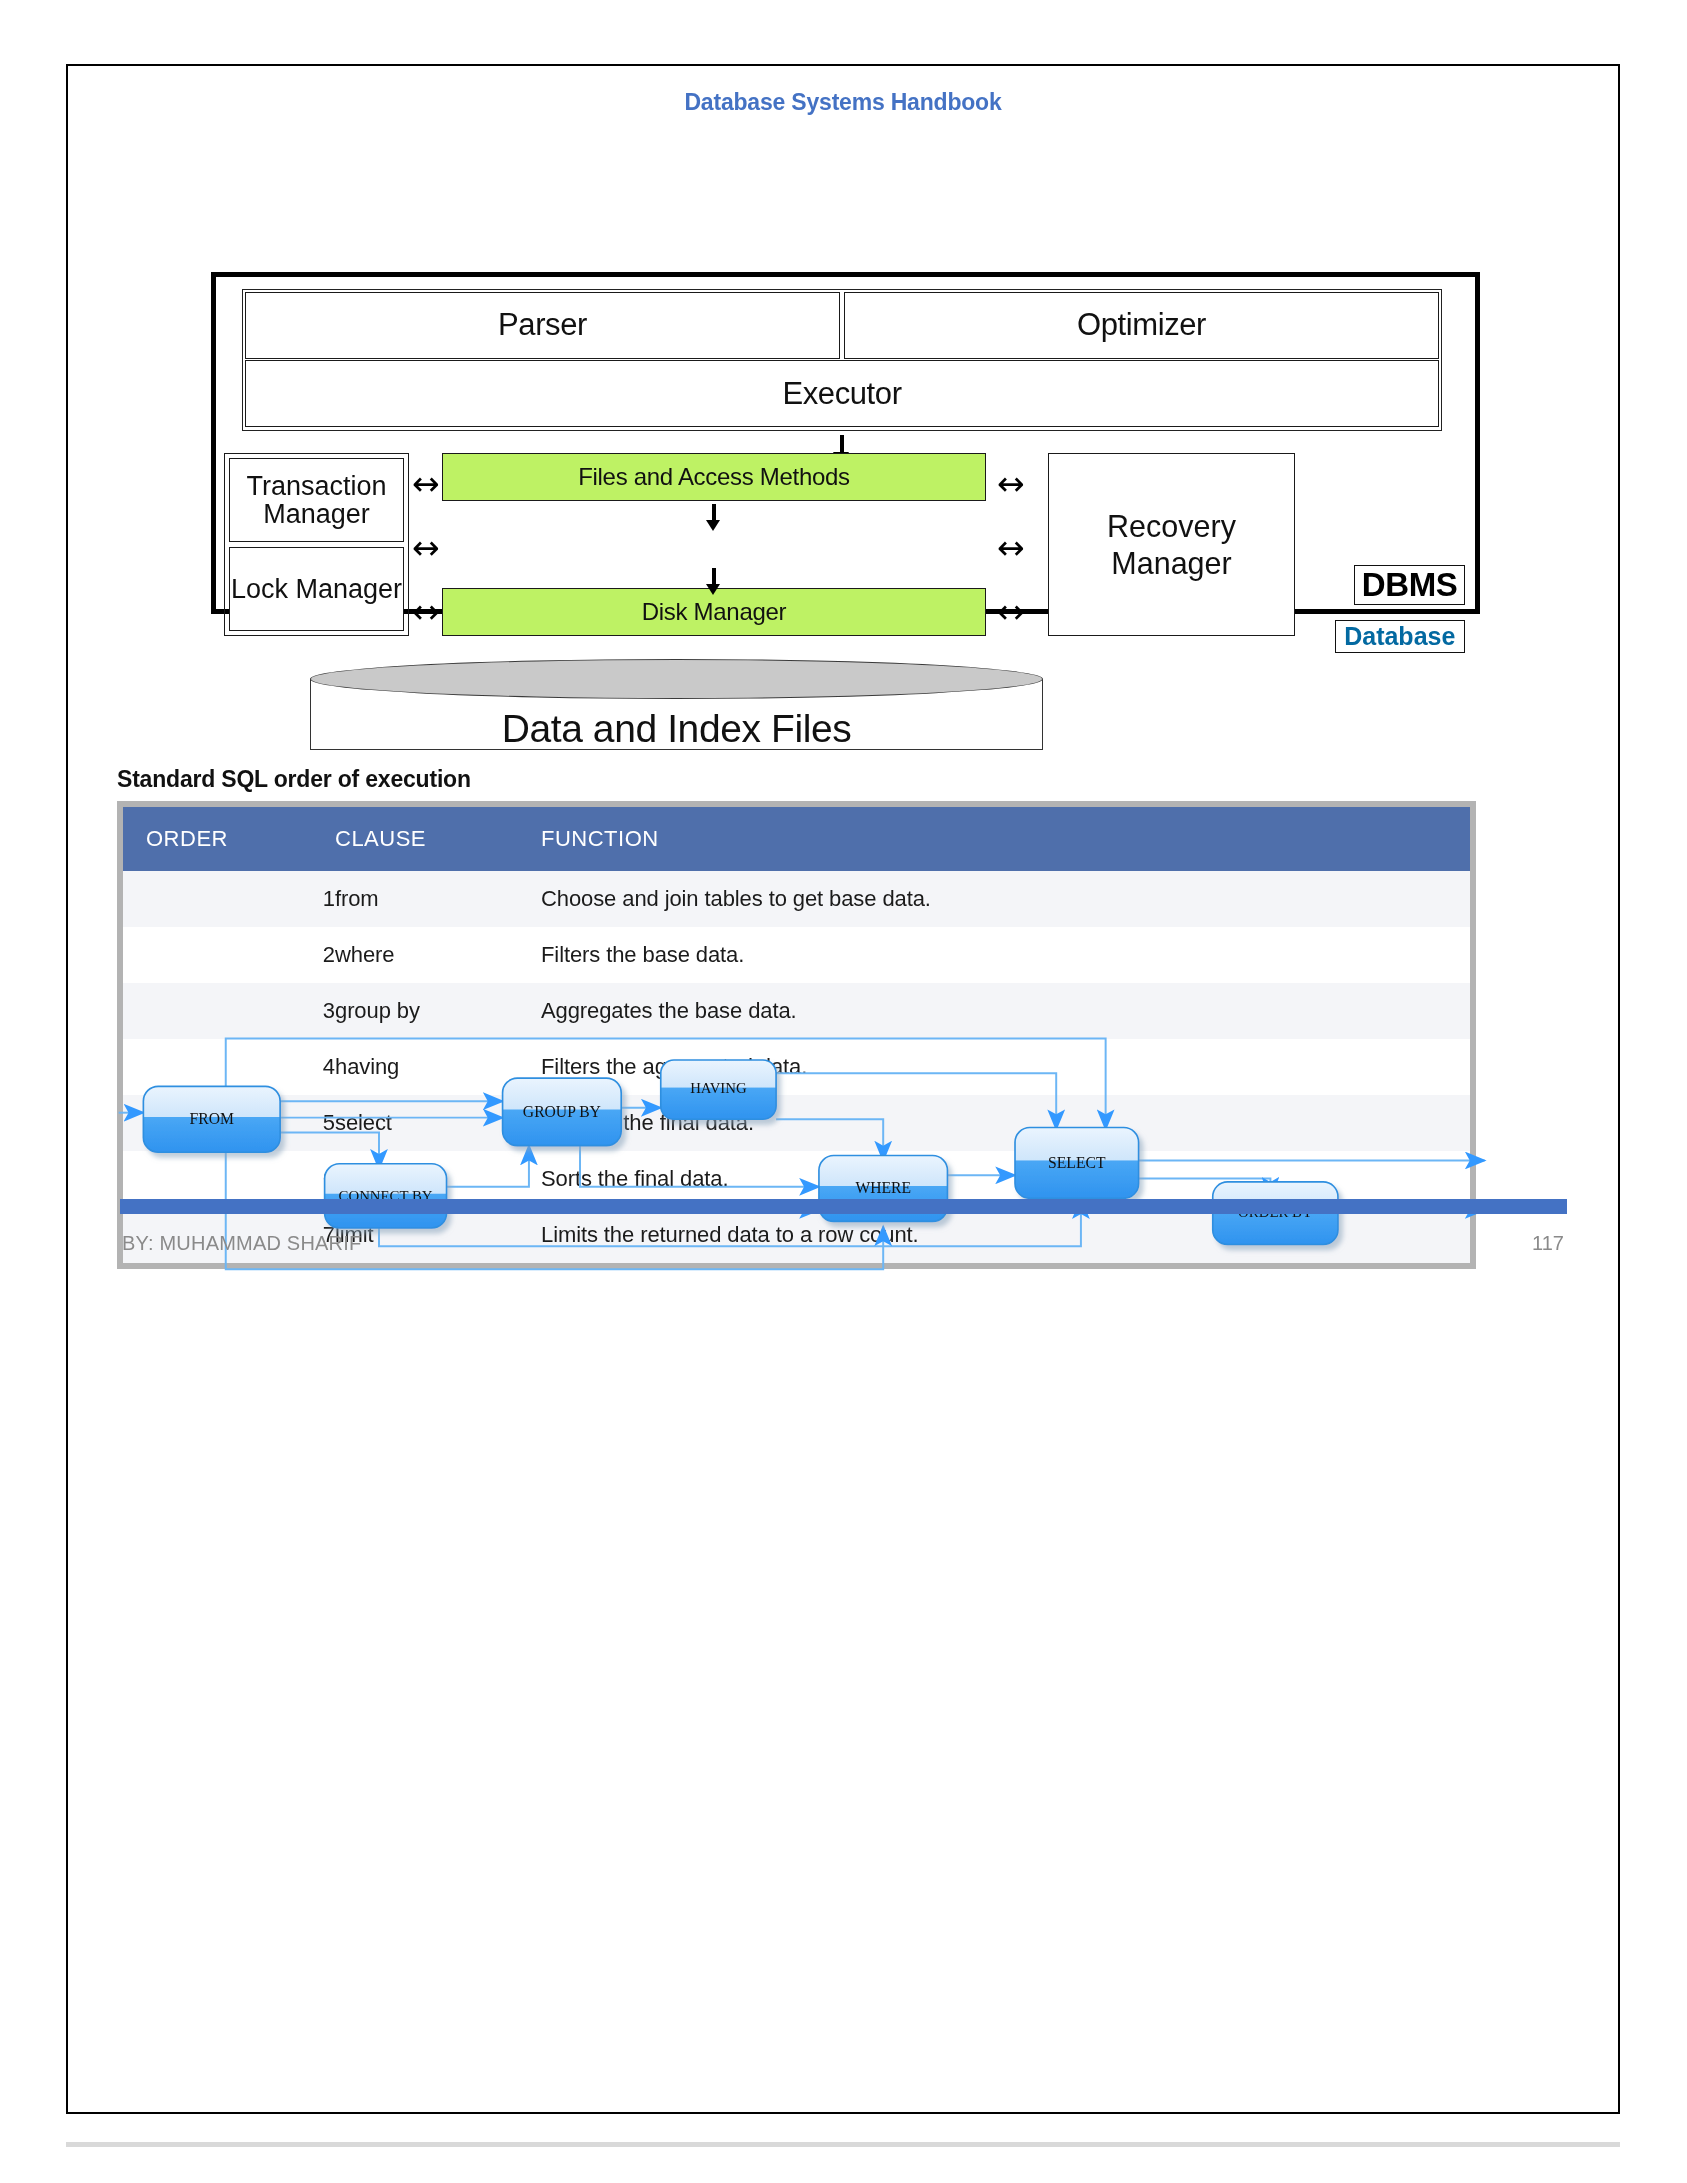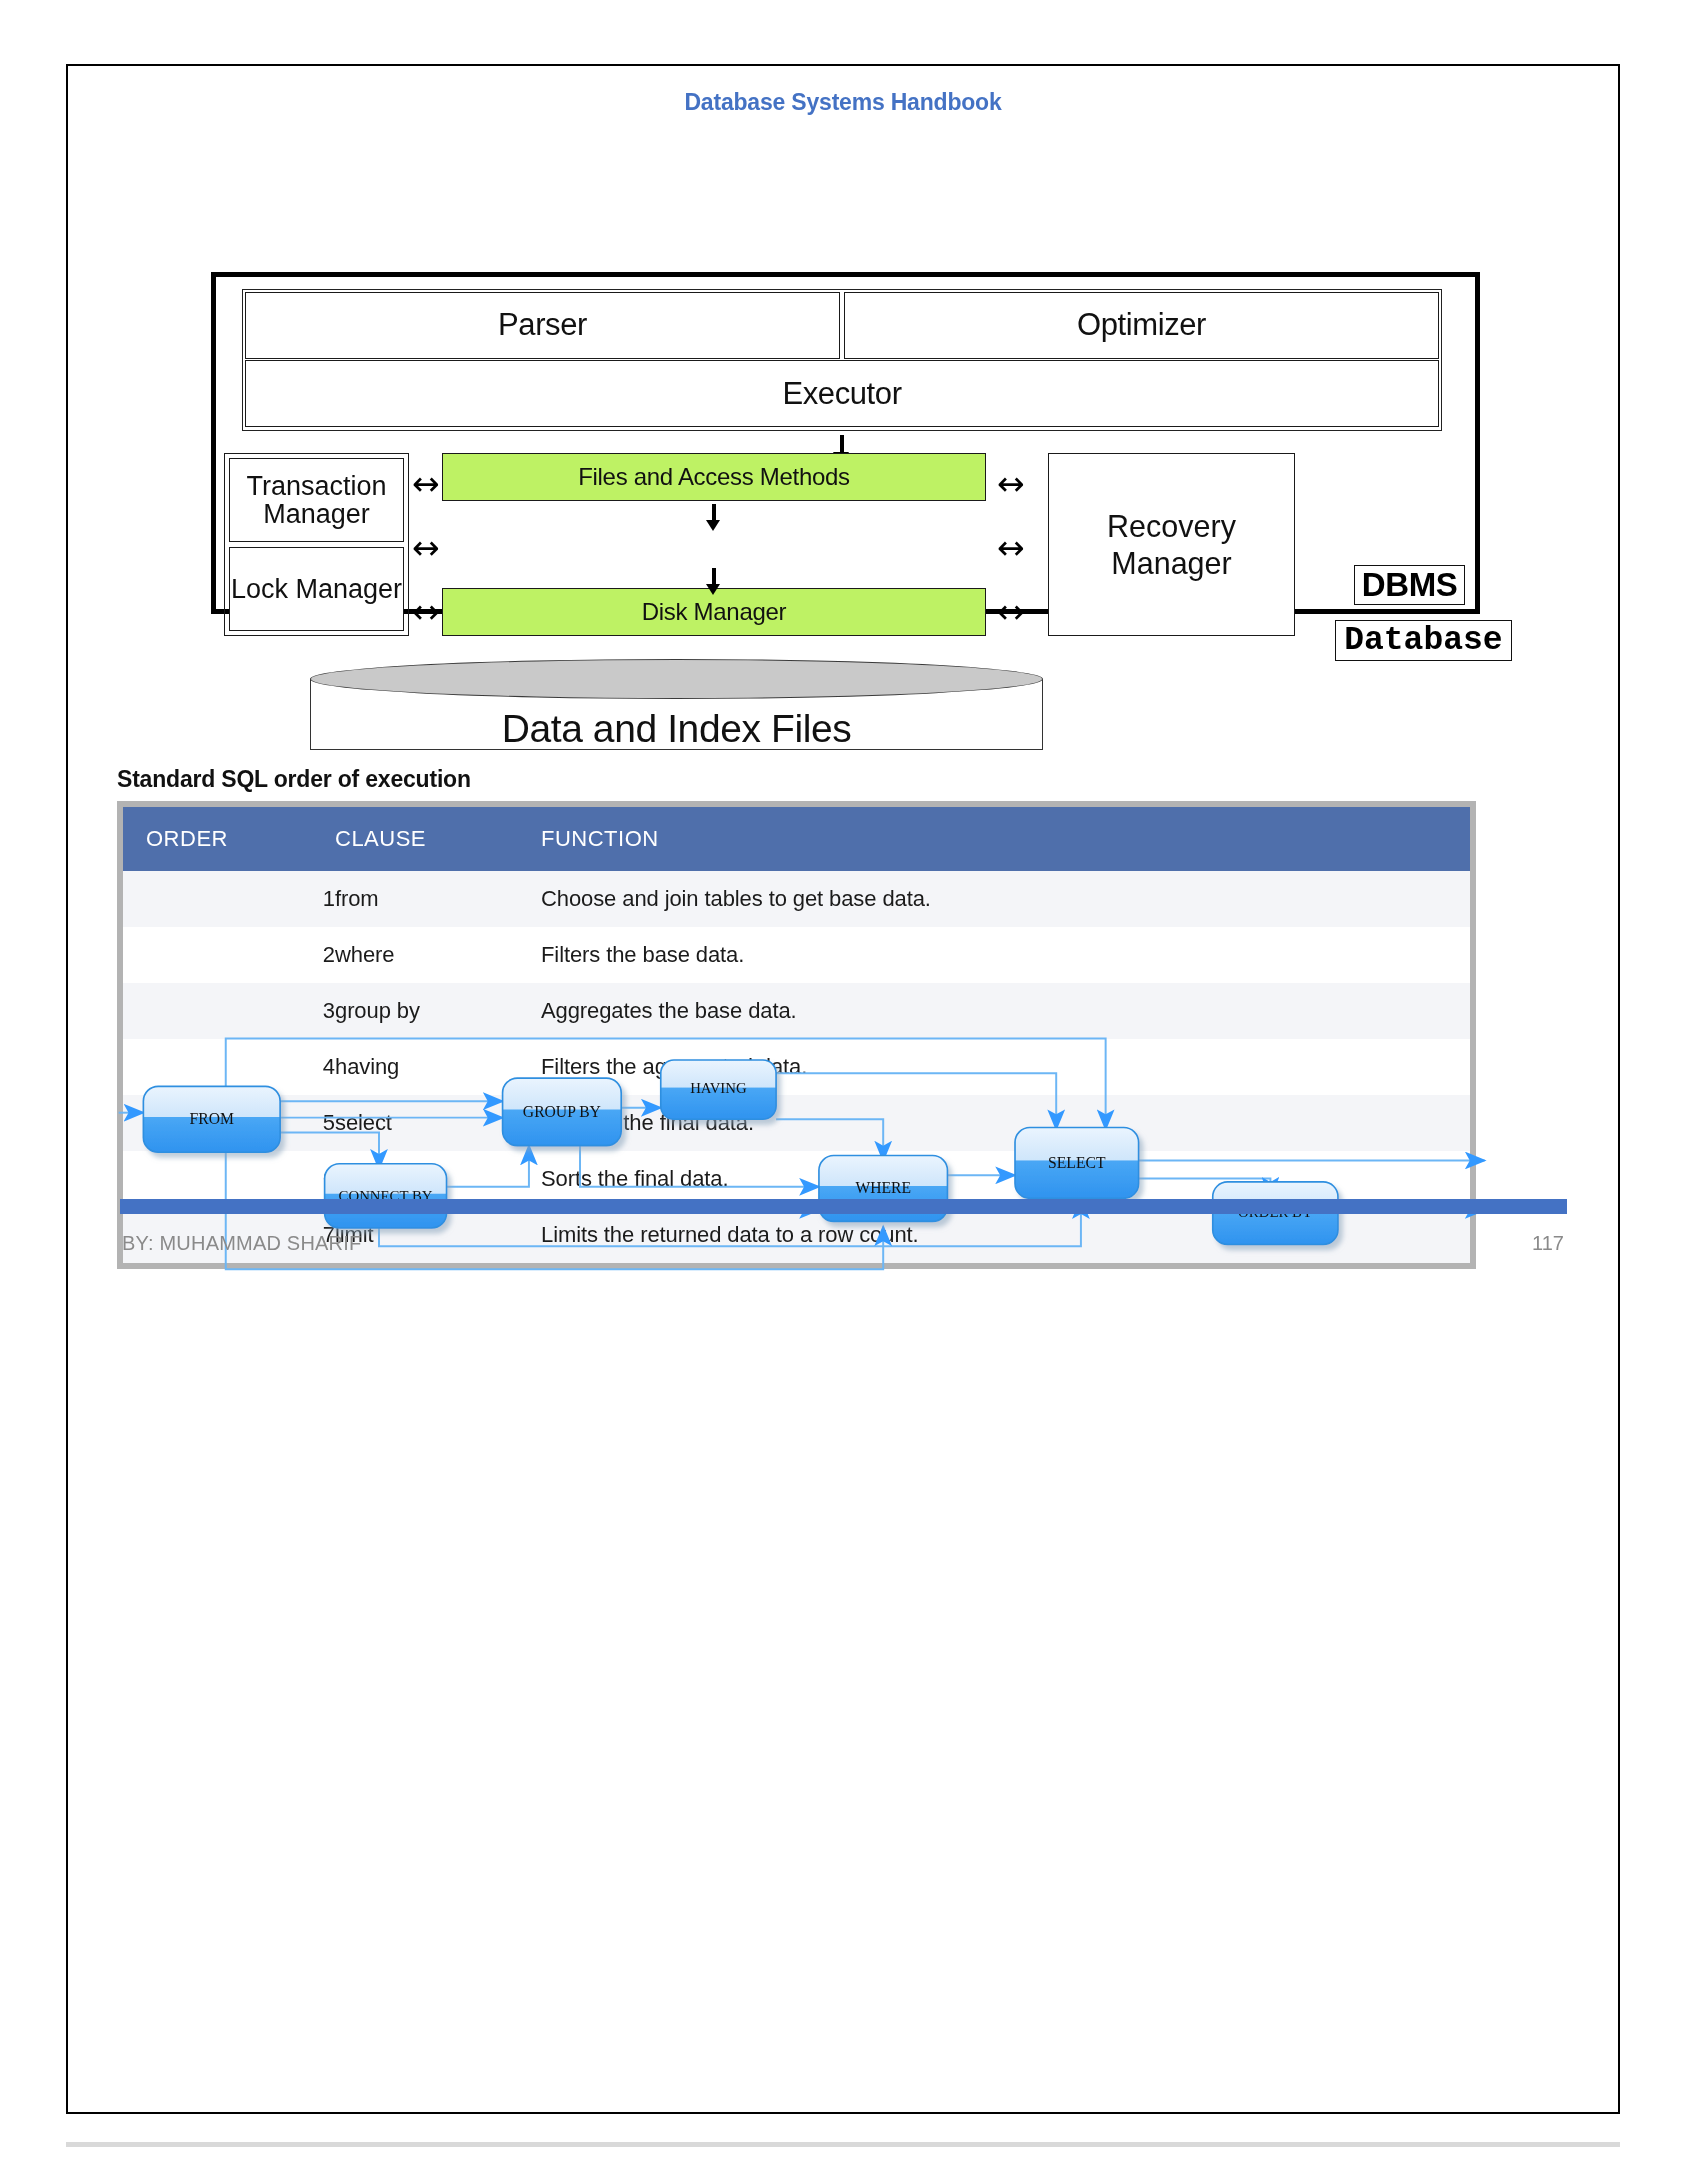--- a/index.html
+++ b/index.html
@@ -239,25 +239,24 @@
     color: #000;
     background: #fff;
     letter-spacing: -0.4px;
   }
   #database-tag {
     position: absolute;
     left: 1267px;
     top: 554px;
     border: 1.6px solid #111;
     padding: 0.8px 8.2px;
-    font-size: 33px;
+    font-size: 25px;
     font-weight: bold;
-    color: #000000;
-    background: #fff;
-    font-family: Liberation Mono, monospace;
+    color: #0369a1;
+    background: #fff;
   }
 
   
   #cylinder {
     position: absolute;
     left: 242px;
     top: 593px;
     width: 733px;
     height: 91px;
   }

